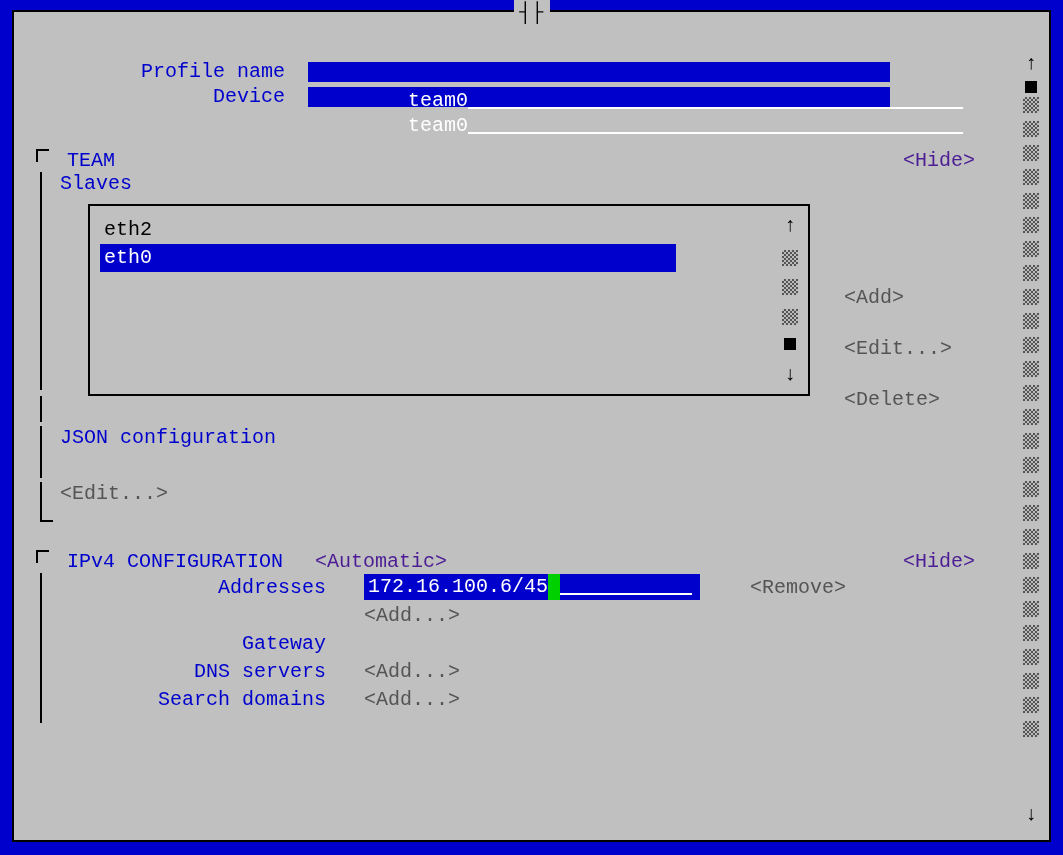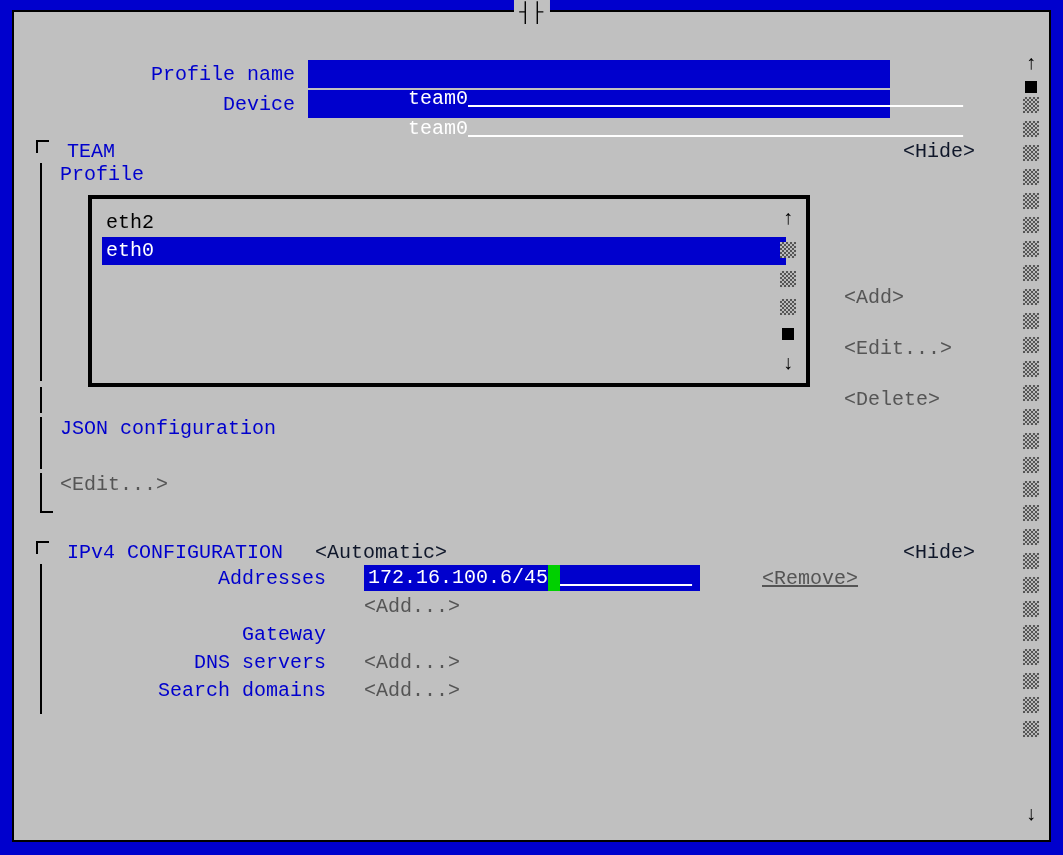--- a/index.html
+++ b/index.html
@@ -28,32 +28,32 @@
     background: #c0c0c0;
     padding: 0 6px;
     display: flex;
     align-items: center;
     height: 28px;
   }
   .title-sep { color: #000; }
   .title-text { color: #c00000; padding: 0 10px; }
   .content { position: absolute; left: 22px; top: 48px; right: 36px; bottom: 14px; }
   .lbl { color: #0000cd; }
-  .gray { color: #0f172a; }
+  .gray { color: #4c1d95; }
   .blk { color: #000; }
 
   .row { display: flex; align-items: center; margin-bottom: 2px; }
-  .label-col { width: 272px; text-align: right; padding-right: 13px; }
+  .label-col { width: 272px; text-align: right; padding-right: 23px; }
   .field {
     background: #0000cd;
     color: #fff;
     padding: 0 4px;
     white-space: pre;
     display: inline-block;
-    height: 28px;
+    height: 20px;
     line-height: 26px;
   }
   .field-cursor { background: #00d000; display:inline-block; width:12px; height:26px; vertical-align:bottom;}
 
   .section-head {
     display: flex;
     align-items: center;
     margin-top: 30px;
     justify-content: space-between;
   }
@@ -63,29 +63,29 @@
     border-top: 2px solid #000;
     border-left: 2px solid #000;
     height: 13px;
     vertical-align: top;
     margin-right: 6px;
   }
   .sec-bar { display:inline-block; width:2px; background:#000; height:26px; margin-right:18px; margin-left:4px;}
 
   .slavebox {
     position: relative;
-    border: 4px solid #000000;
+    border: 2px solid #000000;
     margin-left: 48px;
     width: 722px;
     height: 192px;
     padding: 10px 10px;
     margin-top: 6px;
   }
   .slave-item { height: 28px; line-height: 28px; padding: 0 4px; }
-  .slave-sel { background: #0000cd; color: #fff; width: 684px; font-family: Liberation Mono, monospace;}
+  .slave-sel { background: #0000cd; color: #fff; width: 576px; font-family: Liberation Mono, monospace;}
   .slave-scroll {
     position: absolute;
     right: 8px;
     top: 8px;
     bottom: 8px;
     width: 20px;
     display: flex;
     flex-direction: column;
     align-items: center;
     justify-content: space-between;
@@ -164,30 +164,30 @@
       </div>
     </div>
 
     <div class="row">
       <div class="label-col lbl">Device</div>
       <div class="field" style="width:582px;">
         <span>team0</span><span style="text-decoration:underline; letter-spacing:-1px;">&nbsp;&nbsp;&nbsp;&nbsp;&nbsp;&nbsp;&nbsp;&nbsp;&nbsp;&nbsp;&nbsp;&nbsp;&nbsp;&nbsp;&nbsp;&nbsp;&nbsp;&nbsp;&nbsp;&nbsp;&nbsp;&nbsp;&nbsp;&nbsp;&nbsp;&nbsp;&nbsp;&nbsp;&nbsp;&nbsp;&nbsp;&nbsp;&nbsp;&nbsp;&nbsp;&nbsp;&nbsp;&nbsp;&nbsp;&nbsp;&nbsp;&nbsp;&nbsp;&nbsp;&nbsp;</span>
       </div>
     </div>
 
-    <div class="section-head" style="margin-top:22px;align-items:flex-end;">
+    <div class="section-head" style="margin-top:41px;align-items:flex-end;">
       <div>
         <span class="sec-tick"></span>
         <span class="lbl">TEAM</span>
       </div>
       <span class="gray" style="margin-right:38px;">&lt;Hide&gt;</span>
     </div>
     <div style="display:flex;">
       <span class="sec-bar"></span>
-      <span class="lbl">Profile</span>
+      <span class="lbl">Slaves</span>
     </div>
 
     <div style="display:flex;">
       <span class="sec-bar" style="height:192px;"></span>
       <div class="slavebox" style="margin-left:28px;">
         <div class="slave-item blk">eth2</div>
         <div class="slave-item slave-sel">eth0</div>
         <div class="slave-scroll">
           <span class="arrow">↑</span>
           <div class="sb-stub"></div>
@@ -231,21 +231,21 @@
       </div>
       <span class="gray" style="margin-right:38px;">&lt;Hide&gt;</span>
     </div>
 
     <div style="display:flex;">
       <span class="sec-bar" style="height:150px;"></span>
       <div style="flex:1;">
         <div class="ipv4-row">
           <div class="ipv4-label">Addresses</div>
           <div class="ipv4-field"><span>172.16.100.6/45</span><span class="field-cursor"></span><span style="text-decoration:underline;">&nbsp;&nbsp;&nbsp;&nbsp;&nbsp;&nbsp;&nbsp;&nbsp;&nbsp;&nbsp;&nbsp;</span></div>
-          <span class="btn" style="margin-left:32px;text-decoration:underline;">&lt;Remove&gt;</span>
+          <span class="btn" style="margin-left:20px;">&lt;Remove&gt;</span>
         </div>
         <div class="ipv4-row">
           <div class="ipv4-label"></div>
           <span class="btn">&lt;Add...&gt;</span>
         </div>
         <div class="ipv4-row">
           <div class="ipv4-label">Gateway</div>
         </div>
         <div class="ipv4-row">
           <div class="ipv4-label">DNS servers</div>

